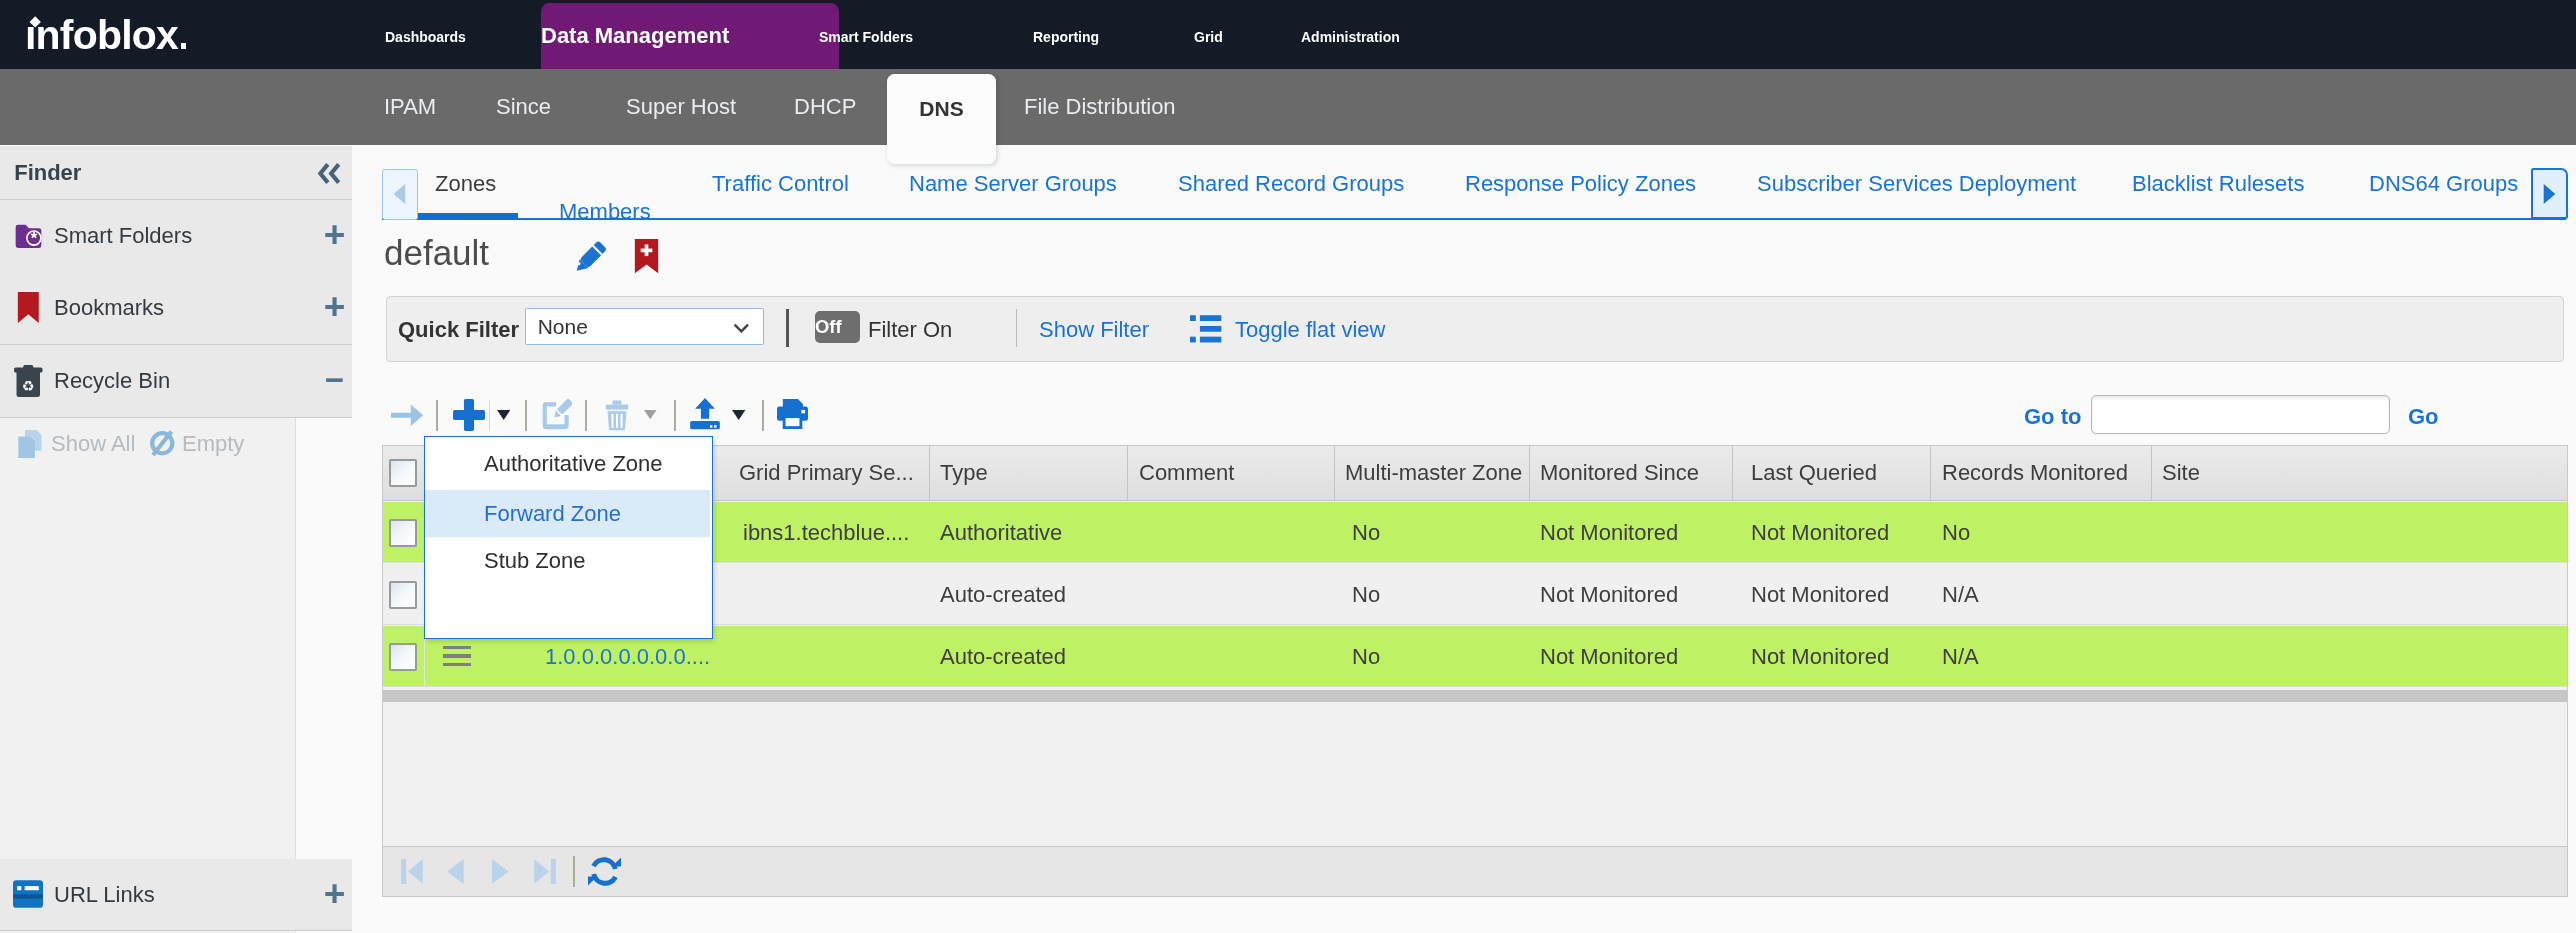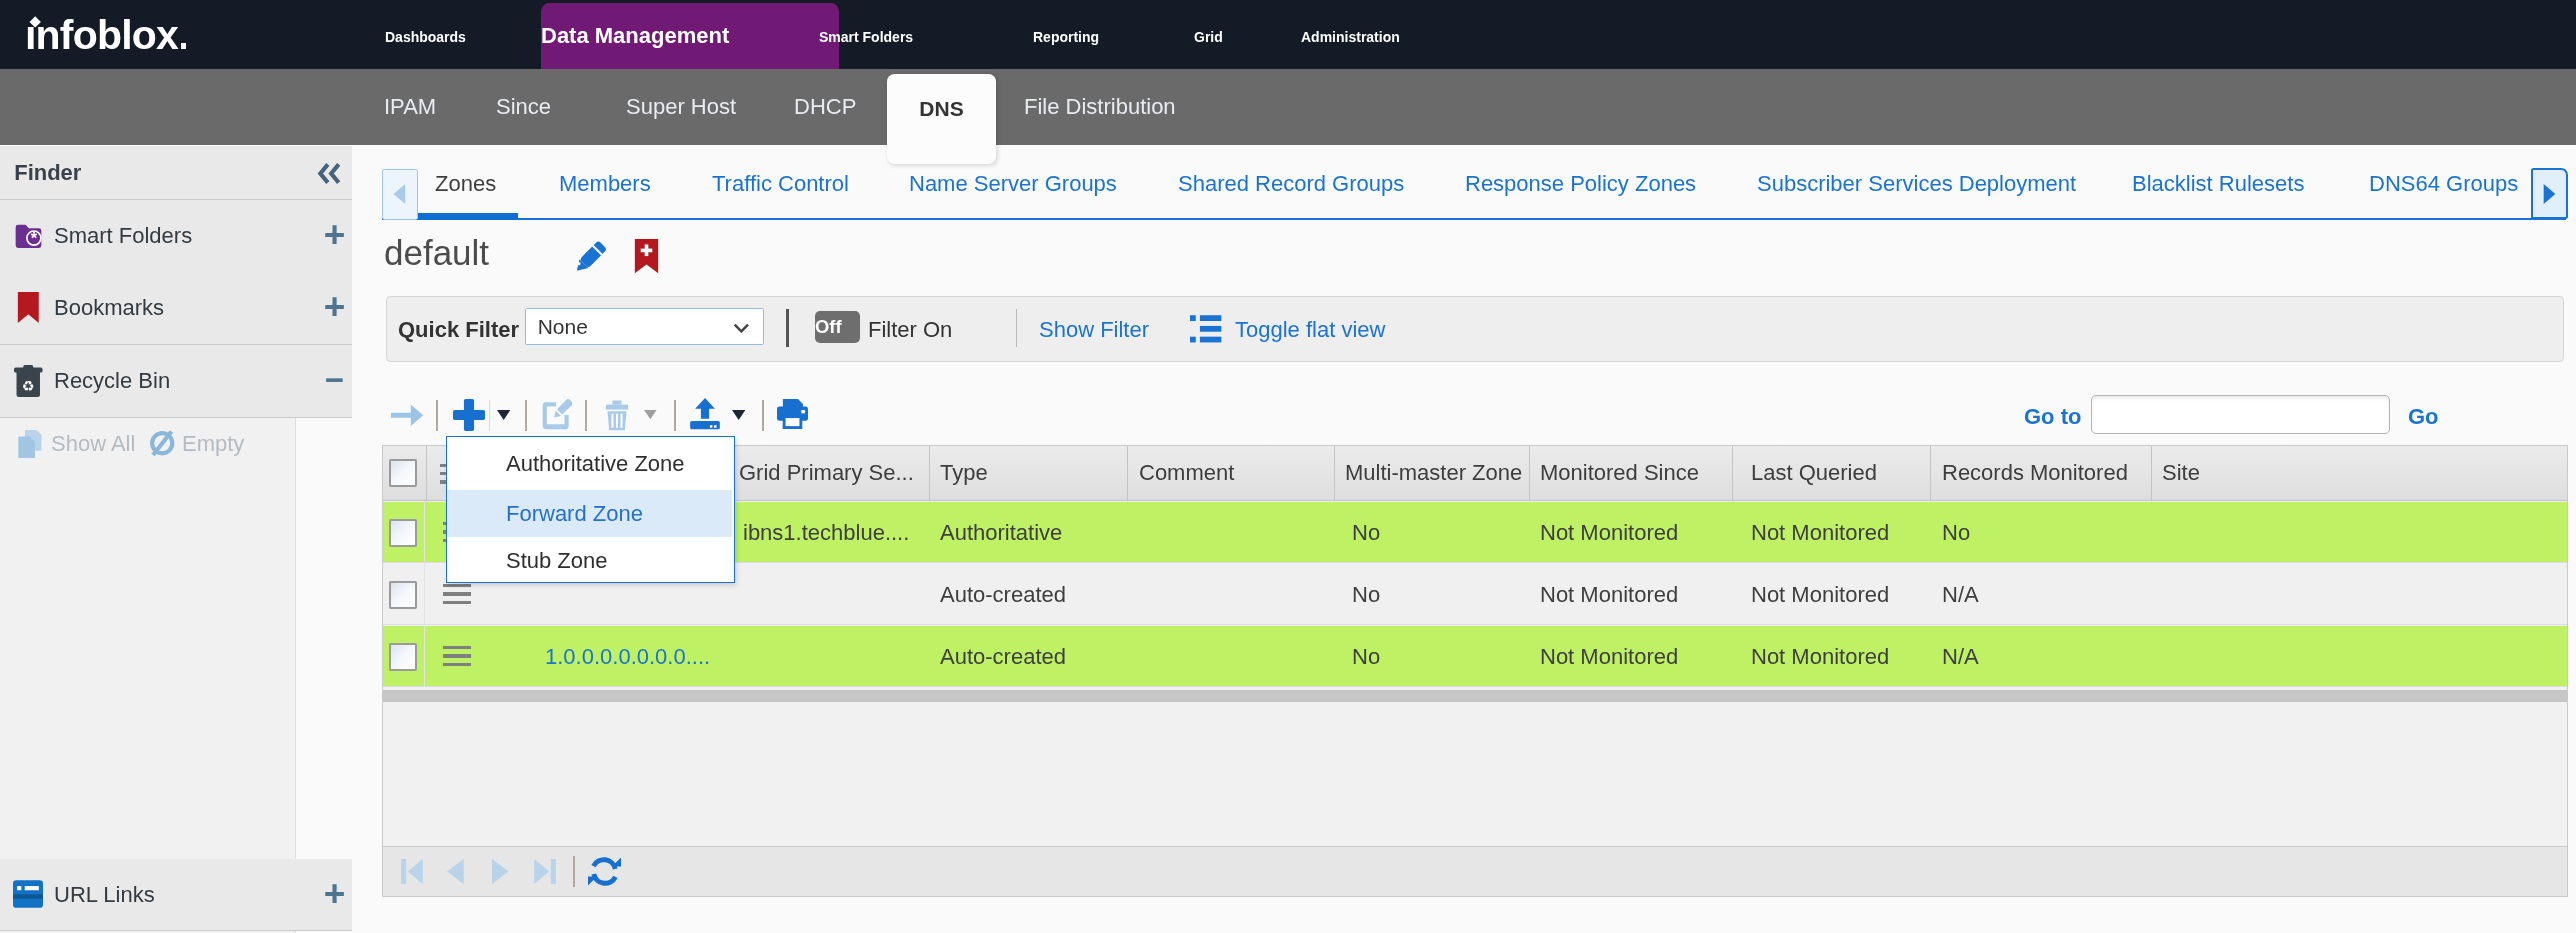--- a/index.html
+++ b/index.html
@@ -63,21 +63,21 @@
 .grow { position:absolute; left:0; width:2184px; height:61px; background:#bef264; border-bottom:0.8px solid #ddd; }
 .grow.alt { background:#f0f0f0; }
 .grow .ct { position:absolute; top:17.6px; font-size:22px; color:#3e3e3e; white-space:nowrap; }
 .cbx { position:absolute; width:28px; height:28px; border:2.5px solid #9a9a9a; border-radius:1.7px; background:linear-gradient(135deg,#dce4ec 0%,#f4f8fb 50%,#ffffff 100%); }
 .ham { position:absolute; width:28px; height:21px; }
 .ham i { position:absolute; left:0; width:28px; height:3.3px; background:#7f7f7f; }
 .scrollband { position:absolute; left:0; top:244px; width:2184px; height:11.7px; background:#c6c6c6; }
 .pager { position:absolute; left:0; top:400px; width:2184px; height:50px; background:#e6e6e6; border-top:0.8px solid #c9c9c9; }
 
 
-.menu { position:absolute; left:446px; top:436px; width:289px; height:147px; background:#fff; border:1.7px solid #1a72d3; box-shadow:1.7px 2.5px 5px rgba(0,0,0,0.15); }
+.menu { position:absolute; left:424px; top:436px; width:289px; height:203px; background:#fff; border:1.7px solid #1a72d3; box-shadow:1.7px 2.5px 5px rgba(0,0,0,0.15); }
 .menu .mi { position:absolute; left:0; width:285px; height:47px; font-size:22px; color:#2f2f2f; line-height:47px; padding-left:59px; }
 .menu .hi { background:#daeaf8; color:#2470cc; }
 .menu .dis { color:#c2c2c2; }
 </style>
 </head>
 <body>
 <div id="app">
 
   <div class="topbar">
     <div class="logo"><span style="position:relative;">ı<span class="diamond"></span></span>nfoblox<span style="display:inline-block;width:5.9px;height:5.9px;background:#fff;margin-left:2.5px;"></span></div>
@@ -156,21 +156,21 @@
   </div>
 
   <div class="strip-line"></div>
   <div class="strip-active"></div>
   <div class="arrbtn" style="left:382px;top:169px;width:36px;height:51px;border-radius:2.5px;">
     <svg width="16.7" height="22" viewBox="0 0 20 26" style="position:absolute;left:7.5px;top:12.6px;">
         <path d="M17 1 L3 13 L17 25 Z" fill="#a9cbe9"></path>
       </svg>
   </div>
   <div class="tabtxt active" style="left:435px;">Zones</div>
-  <div class="tabtxt" style="left:559px;">Members</div>
+  <div class="tabtxt" style="left:559px;margin-top:28px;">Members</div>
   <div class="tabtxt" style="left:712px;">Traffic Control</div>
   <div class="tabtxt" style="left:909px;">Name Server Groups</div>
   <div class="tabtxt" style="left:1178px;">Shared Record Groups</div>
   <div class="tabtxt" style="left:1465px;">Response Policy Zones</div>
   <div class="tabtxt" style="left:1757px;">Subscriber Services Deployment</div>
   <div class="tabtxt" style="left:2132px;">Blacklist Rulesets</div>
   <div class="tabtxt" style="left:2369px;">DNS64 Groups</div>
   <div class="arrbtn" style="left:2531px;top:168px;width:37px;height:51px;border:2.5px solid #1a73d2;background:#e1effb;border-radius:2.5px 6.7px 2.5px 2.5px;">
     <svg width="15" height="22" viewBox="0 0 18 26" style="position:absolute;left:9.2px;top:12.6px;">
         <path d="M2 1 L16 13 L2 25 Z" fill="#1a73d2"></path>

